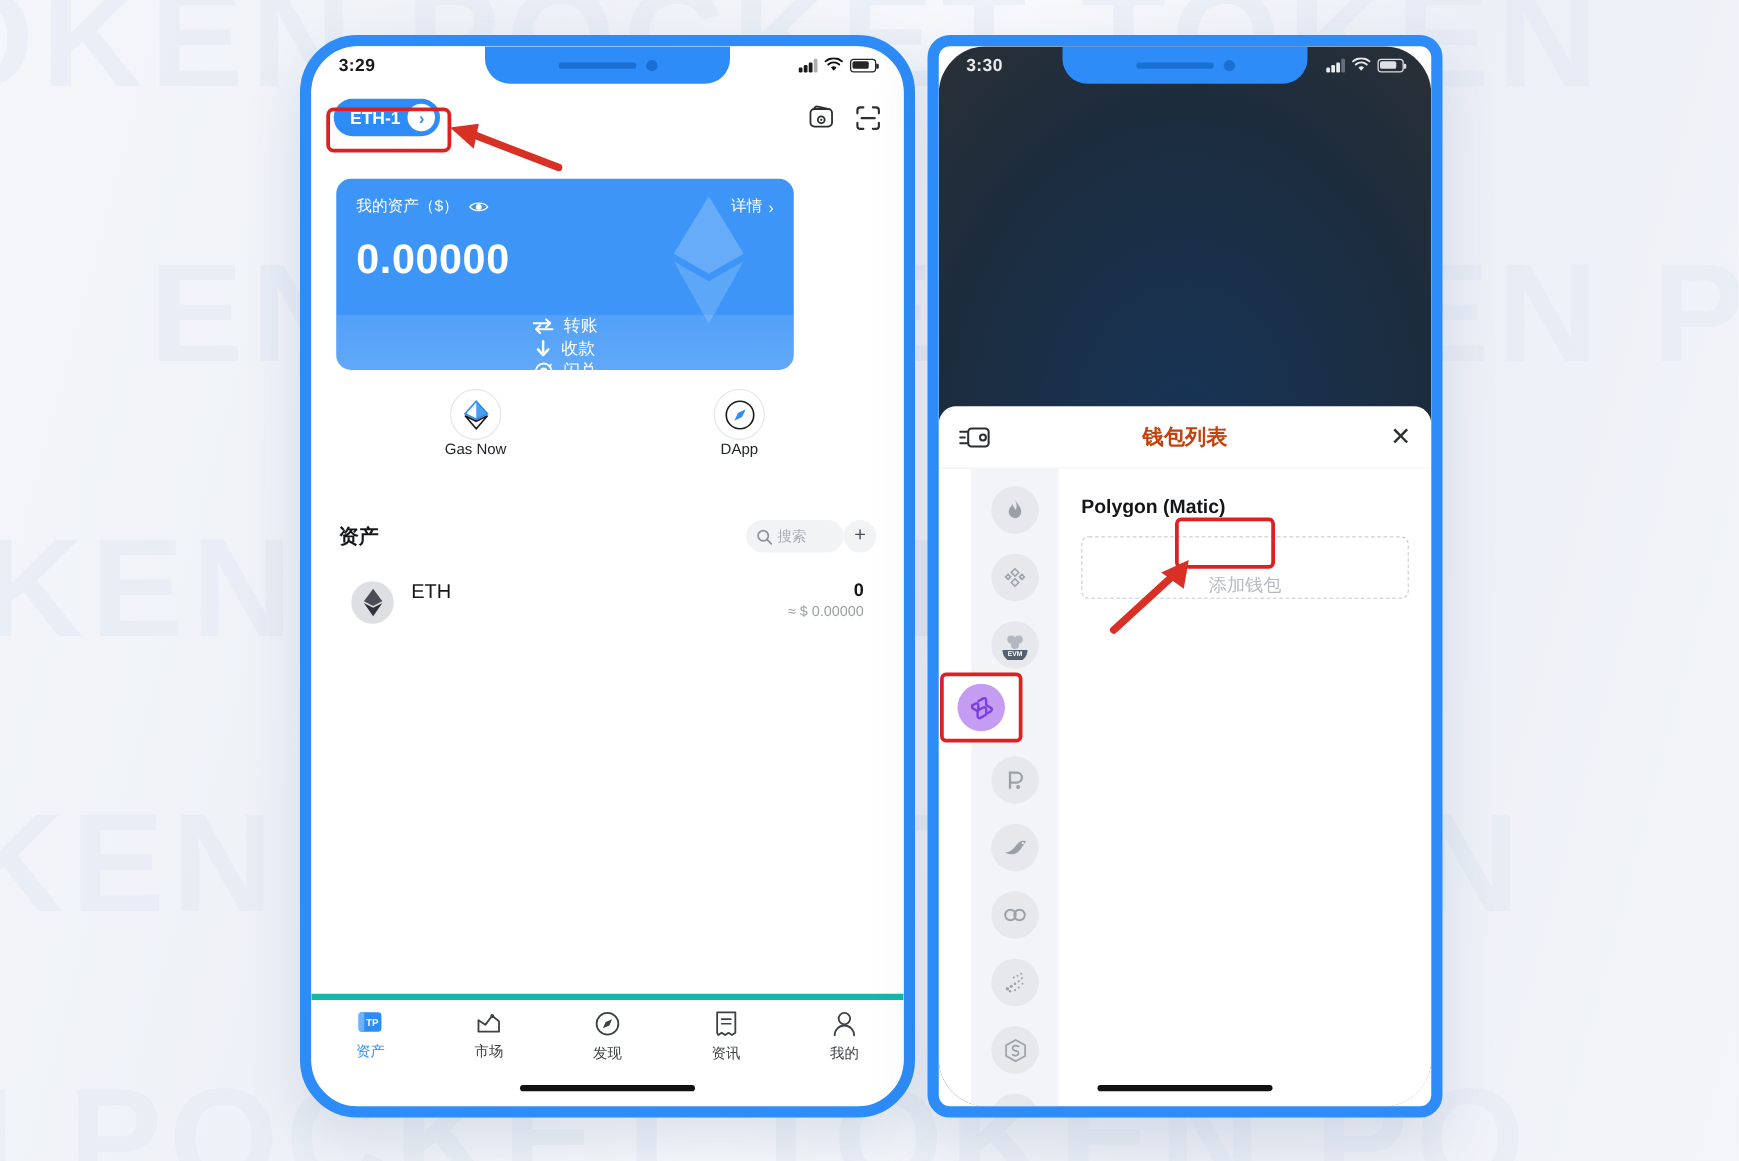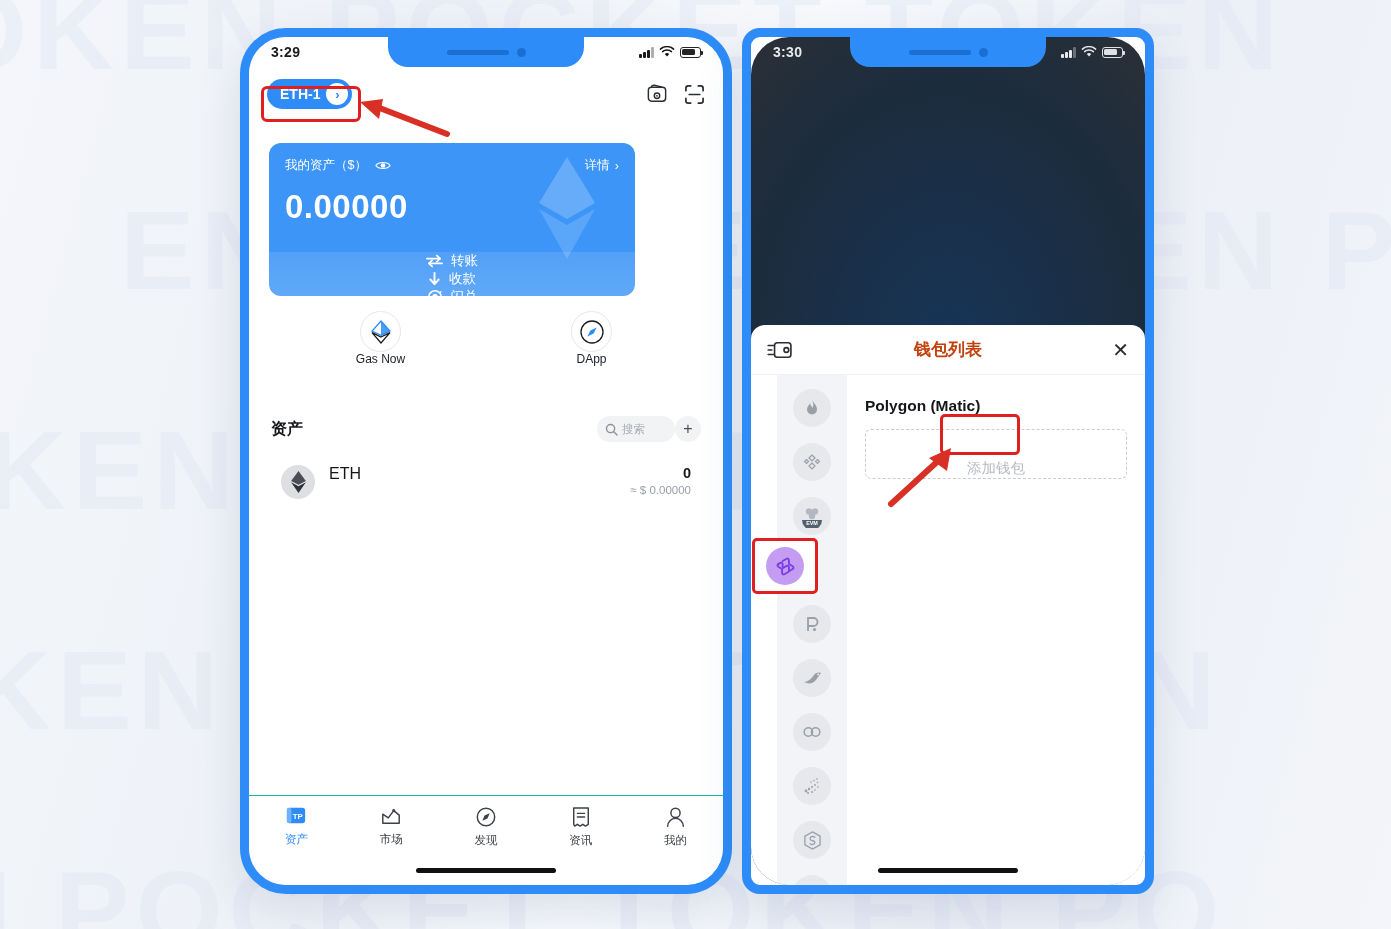--- a/index.html
+++ b/index.html
@@ -171,21 +171,21 @@
     width: 34px; height: 34px; border-radius: 50%; background:#dedfe2;
     display:flex; align-items:center; justify-content:center; margin-right: 14px;
   }
   .asset-name { font-size: 16px; color:#14161a; flex: 1; }
   .asset-vals { text-align: right; }
   .asset-amt { font-size: 14.5px; font-weight: 700; color:#14161a; }
   .asset-fiat{ font-size: 11.5px; color:#9aa0a8; margin-top: 3px; }
 
   .tabbar {
     position:absolute; bottom: 34px; left: 0; right: 0; height: 56px;
-    border-top: 1px solid #14b8a6;
+    border-top: 5px solid #14b8a6;
     display:flex; align-items:center; padding-top: 6px;
   }
   .tab { flex: 1; display:flex; flex-direction:column; align-items:center; gap: 5px; }
   .tab-label { font-size: 11.5px; color:#3d4148; }
   .tab.active .tab-label { color:#2d8cf7; }
 
   .home-ind {
     position:absolute; bottom: 12px; left: 50%; transform: translateX(-50%);
     width: 140px; height: 5px; border-radius: 3px; background:#111;
   }

